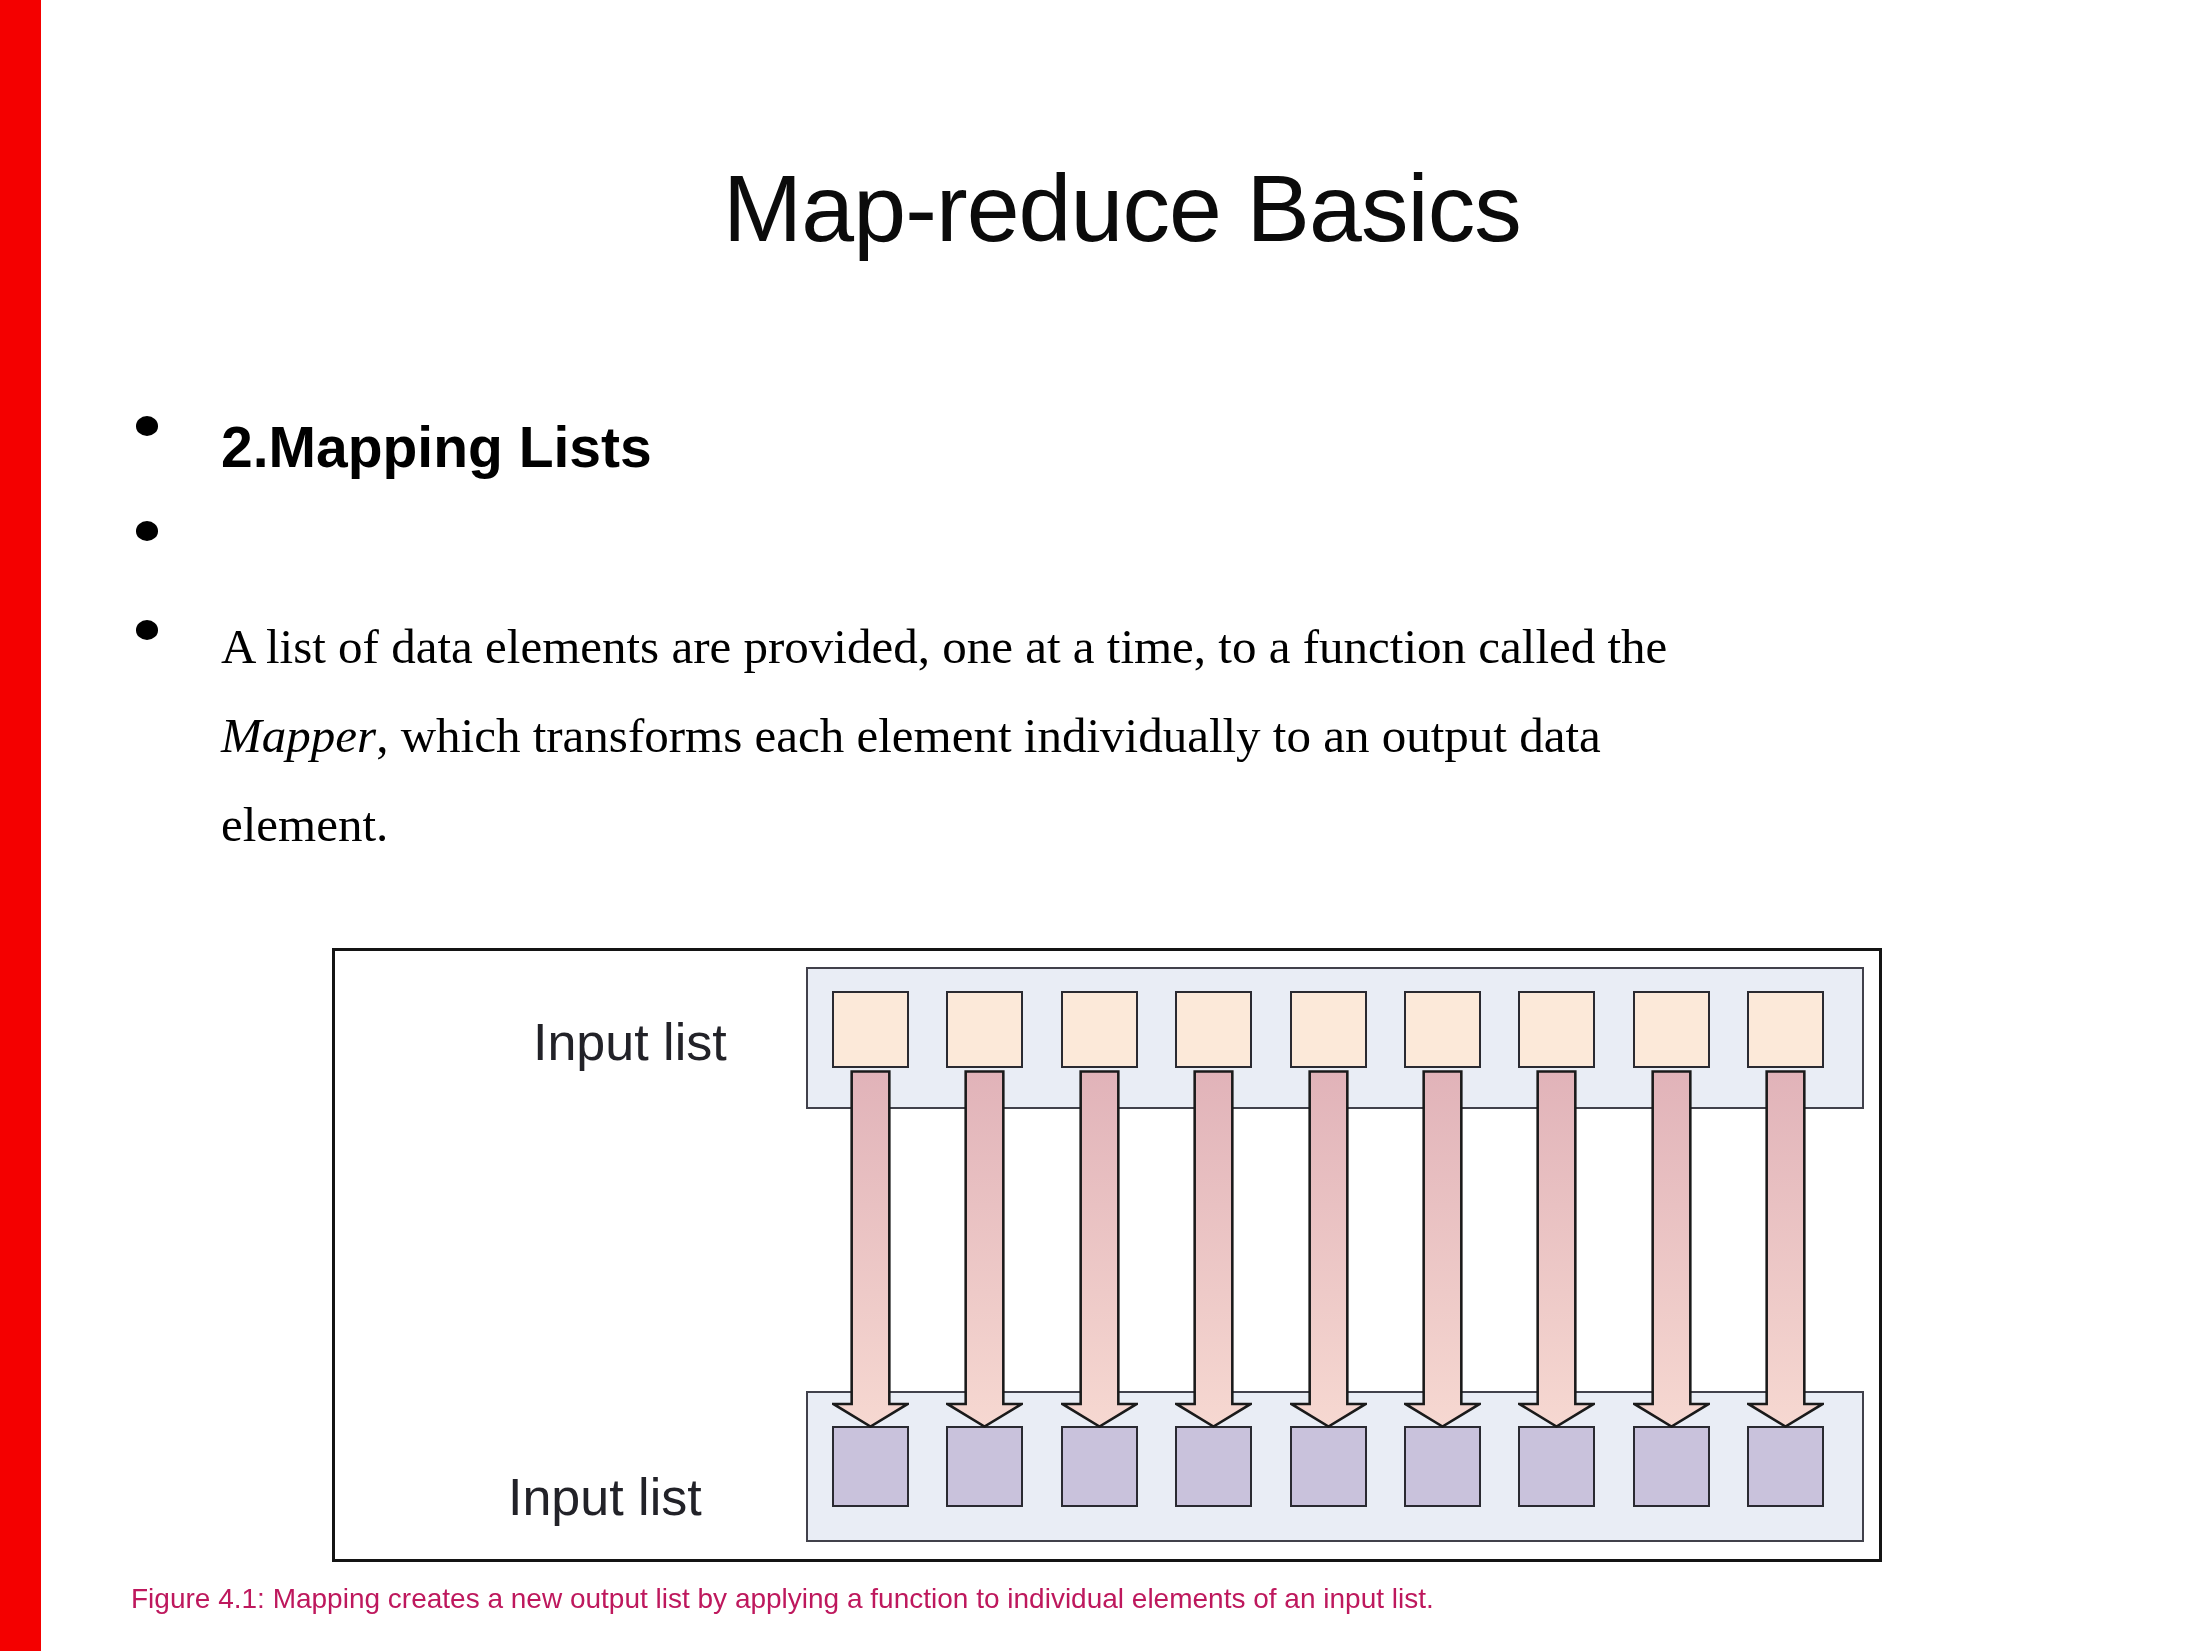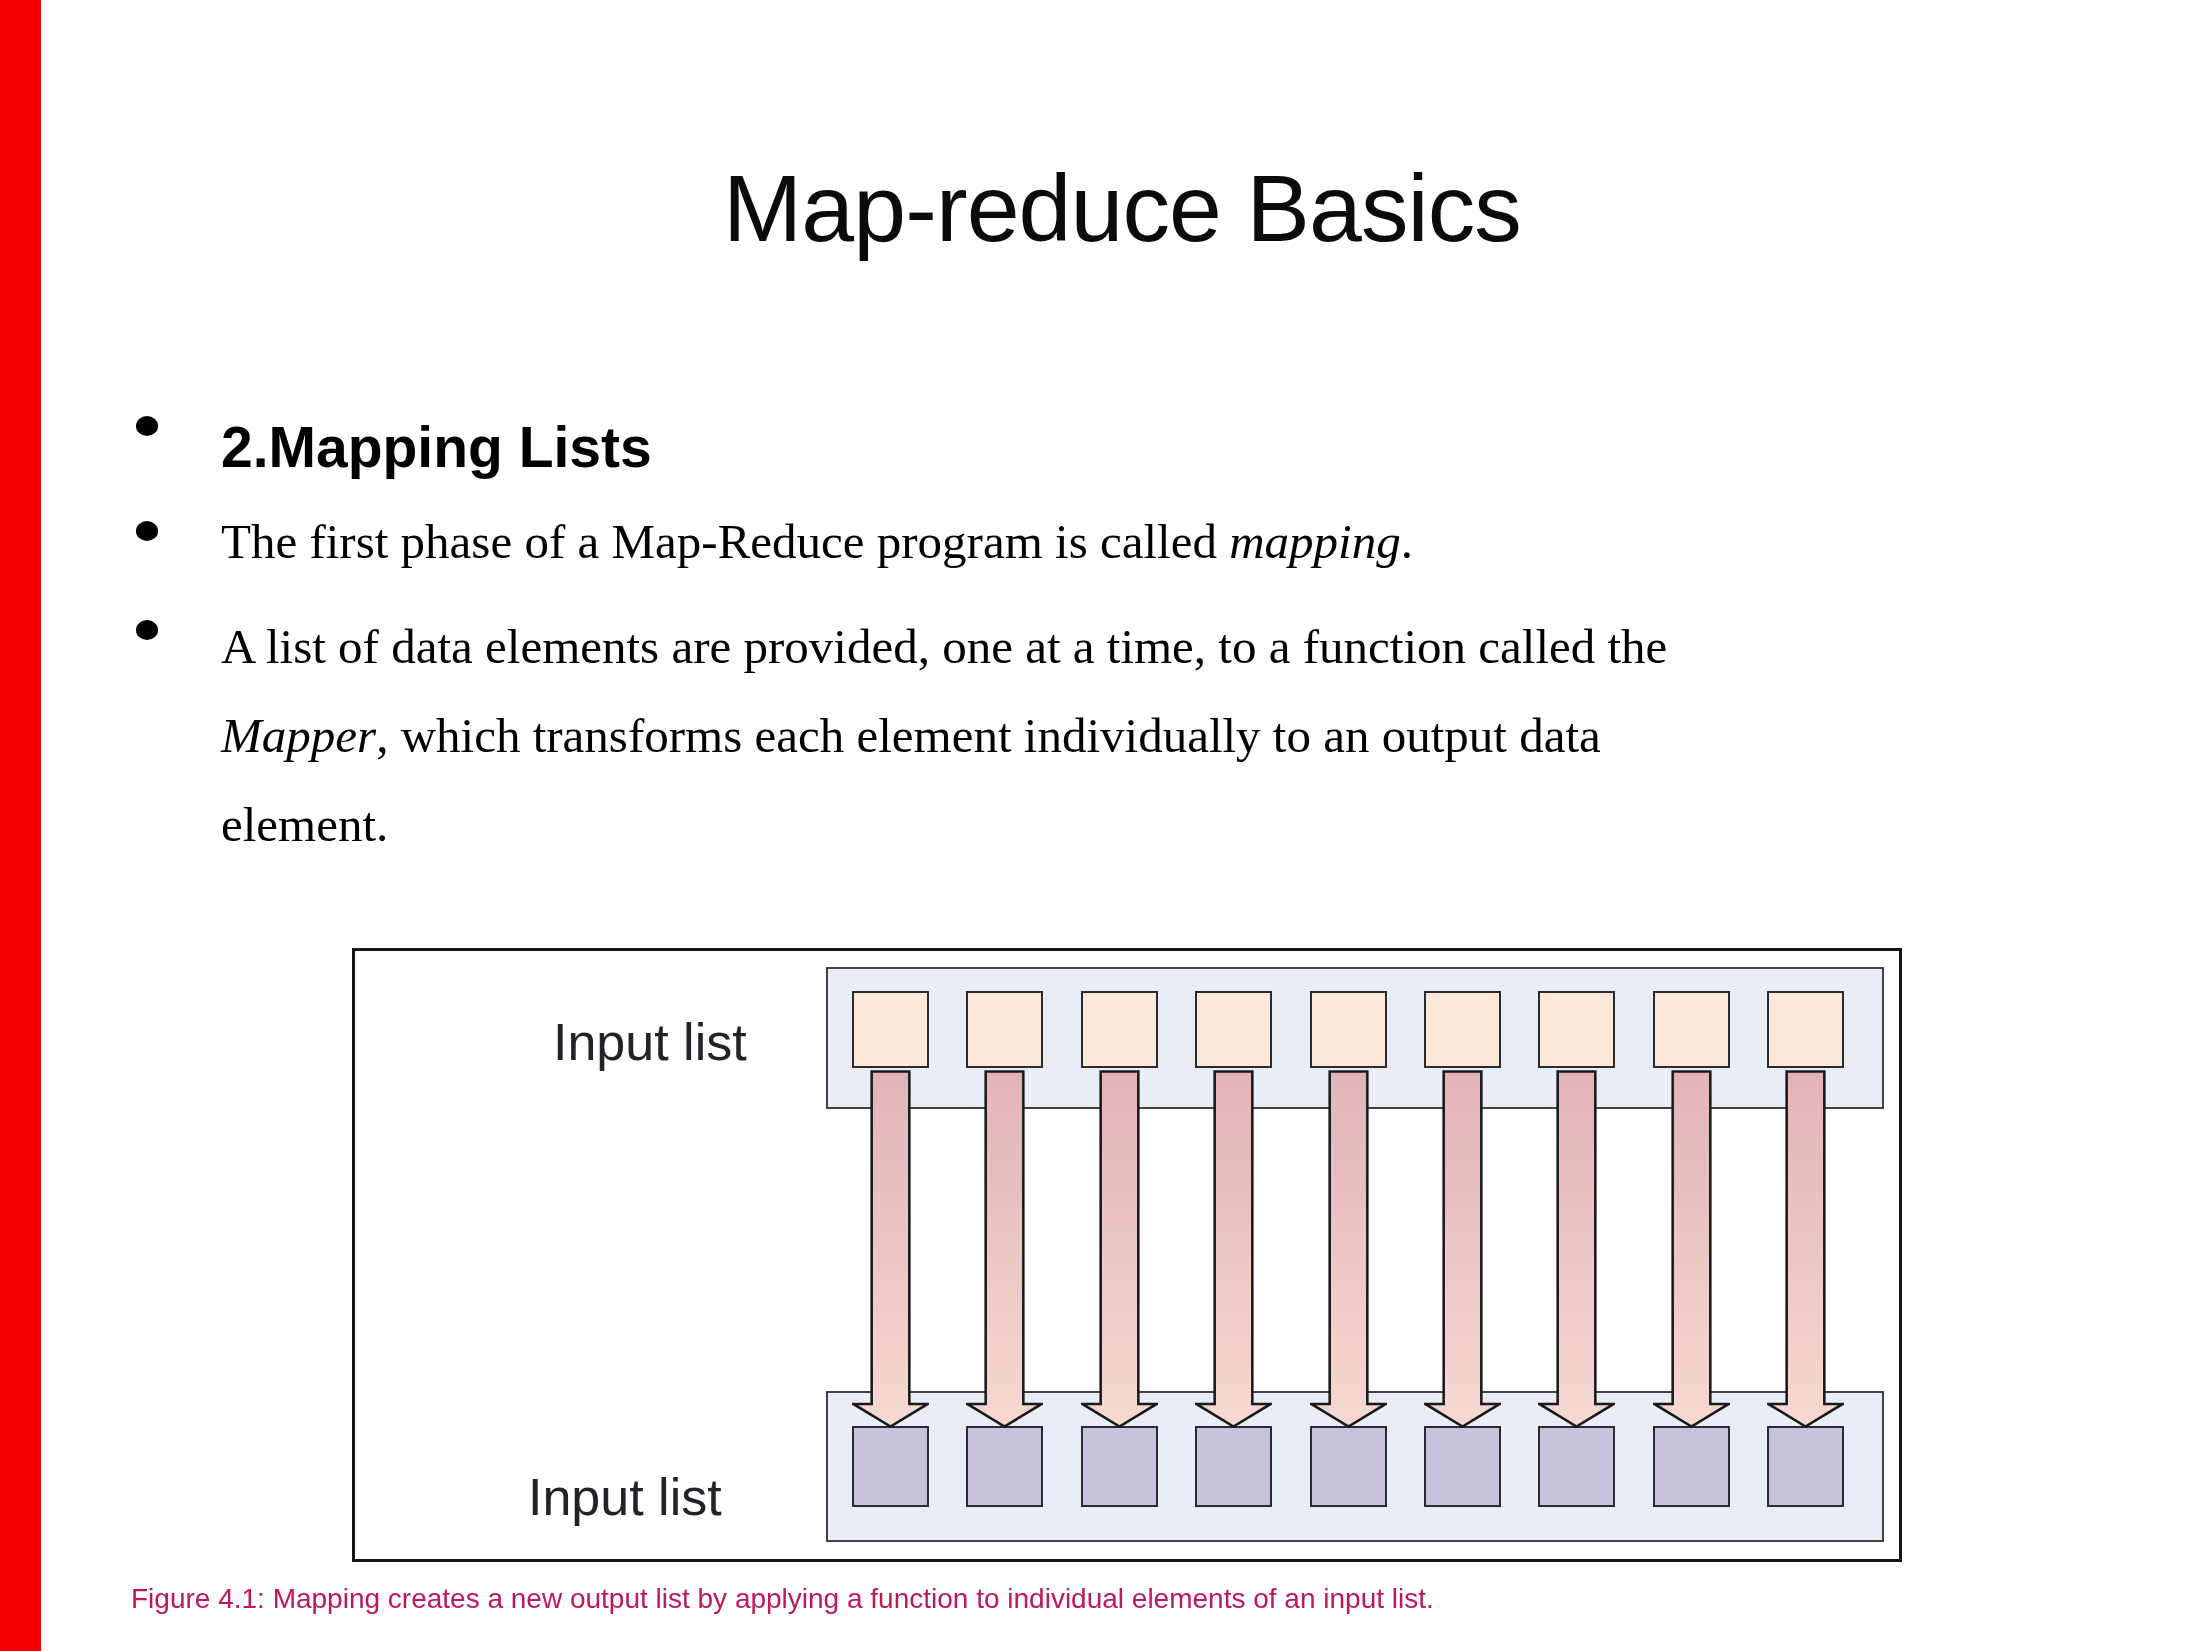--- a/index.html
+++ b/index.html
@@ -22,21 +22,21 @@
   }
   .bullet-serif {
     position:absolute; left:221px; color:#000;
     font-family:"Liberation Serif", serif; font-size:49px;
   }
   .bullet-2 { top:516px; line-height:52px; width:1936px; }
   .bullet-3 { top:602px; line-height:89px; width:1936px; }
   .bullet-serif em { font-style:italic; }
 
   .figure {
-    position:absolute; left:352px; top:948px; width:1550px; height:614px;
+    position:absolute; left:332px; top:948px; width:1550px; height:614px;
     box-sizing:border-box; border:3.4px solid var(--frame-border,#141414); background:#fff;
   }
   .band {
     position:absolute; left:471px; width:1058px; box-sizing:border-box;
     background:var(--band-fill,#e9edf5); border:2.6px solid var(--band-border,#41414b);
   }
   .band-input  { top:15.5px;  height:142px; }
   .band-output { top:440px; height:151px; }
   .col-row {
     position:absolute; left:471px; width:1058px; box-sizing:border-box;
@@ -66,21 +66,20 @@
   <div class="red-bar" style="background: rgb(244, 0, 0);"></div>
 
   <div class="title">Map-reduce Basics</div>
 
   <span class="dot dot-1"></span>
   <span class="dot dot-2"></span>
   <span class="dot dot-3"></span>
 
   <div class="bullet-bold">2.Mapping Lists</div>
 
-  <div class="bullet-serif bullet-2"><span>The first phase of a Map-Reduce program is called </span><em>mapping</em><span>.</span></div>
 
   <div class="bullet-serif bullet-3">
     <div>A list of data elements are provided, one at a time, to a function called the</div>
     <div><em>Mapper</em><span>, which transforms each element individually to an output data</span></div>
     <div>element.</div>
   </div>
 
   <div class="figure">
     <svg width="0" height="0" style="position:absolute">
       <defs>

